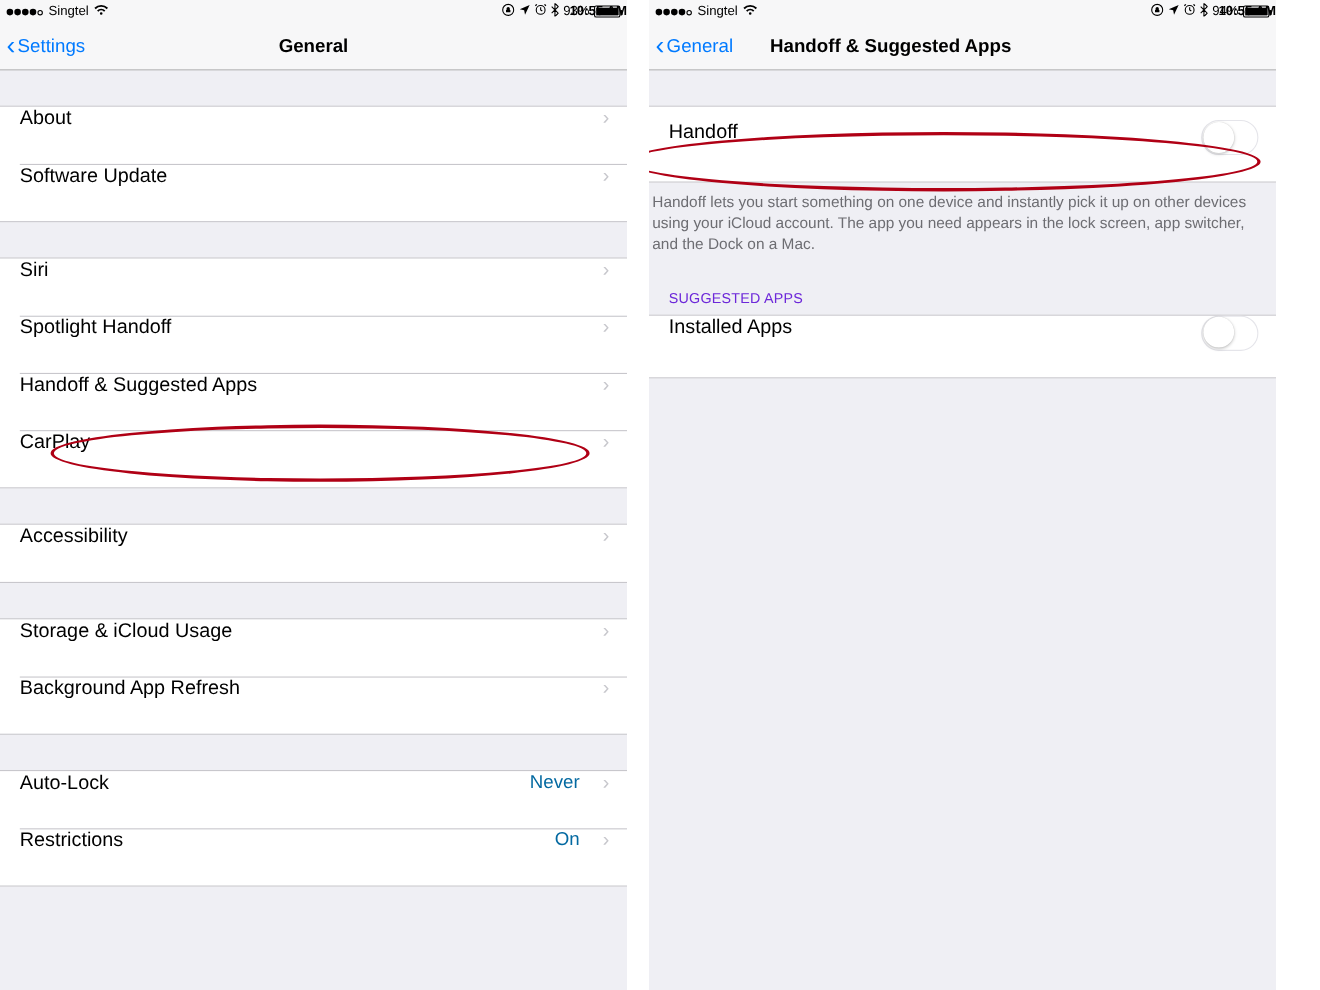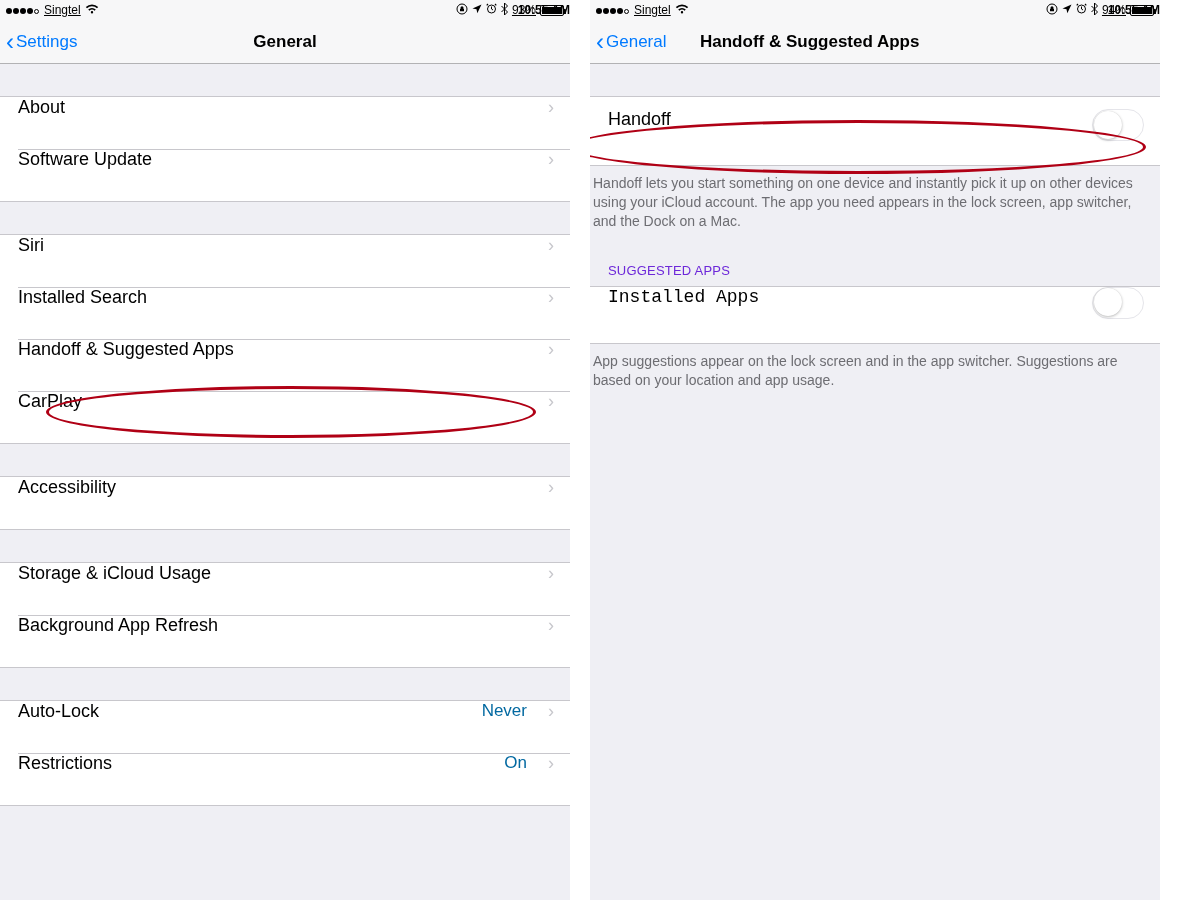--- a/index.html
+++ b/index.html
@@ -1,20 +1,20 @@
 <!DOCTYPE html>
 <html><head>
 <meta charset="utf-8">
 <style>
   * { box-sizing: border-box; margin: 0; padding: 0; }
   html, body { width: 1200px; height: 900px; font-family: -apple-system, "Helvetica Neue", Helvetica, Arial, sans-serif; background: #fff; }
   .stage { display: flex; gap: 20px; padding: 0; }
   .phone { width: 570px; height: 900px; background: #efeff4; position: relative; overflow: hidden; }
   
-  .statusbar { height: 20px; background: #f7f7f8; display: flex; align-items: center; justify-content: space-between; font-size: 12px; padding: 0 6px; color: #000; text-decoration: underline; }
+  .statusbar { height: 20px; background: #f7f7f8; display: flex; align-items: center; justify-content: space-between; font-size: 12px; padding: 0 6px; color: #000; }
   .sb-left, .sb-right { display: flex; align-items: center; gap: 4px; }
   .sb-center { position: absolute; left: 0; right: 0; text-align: right; font-weight: 600; }
   .dots span { display:inline-block; width:6px; height:6px; border-radius:50%; background:#000; margin-right:1px; }
   .dots span.open { background:transparent; border:1px solid #000; width:5px; height:5px; }
   .wifi { display:inline-block; }
   .battery { display:inline-block; width:24px; height:11px; border:1px solid #000; border-radius:2px; position:relative; }
   .battery::after { content:""; position:absolute; right:-3px; top:3px; width:2px; height:5px; background:#000; border-radius:0 1px 1px 0; }
   .battery .fill { position:absolute; left:1px; top:1px; bottom:1px; width:90%; background:#000; }
   
   .navbar { height: 44px; background: #f7f7f8; border-bottom: 1px solid #b2b2b4; position: relative; display:flex; align-items:center; }
@@ -100,21 +100,21 @@
     </div>
 
     <div class="group-gap"></div>
 
     <div class="cell-group">
       <div class="cell">
         <span class="cell-label">Siri</span>
         <span class="chevron">›</span>
       </div>
       <div class="cell">
-        <span class="cell-label">Installed Search</span>
+        <span class="cell-label">Spotlight Handoff</span>
         <span class="chevron">›</span>
       </div>
       <div class="cell">
         <span class="cell-label">Handoff &amp; Suggested Apps</span>
         <span class="chevron">›</span>
       </div>
       <div class="cell">
         <span class="cell-label">CarPlay</span>
         <span class="chevron">›</span>
       </div>
@@ -211,25 +211,24 @@
         <span class="toggle">
             <span class="knob"></span>
           </span>
       </div>
     </div>
     <div class="group-footer">Handoff lets you start something on one device and instantly pick it up on other devices using your iCloud account. The app you need appears in the lock screen, app switcher, and the Dock on a Mac.</div>
 
     <div class="group-header">SUGGESTED APPS</div>
 
     <div class="cell-group">
-      <div class="cell" style="height:56px;font-family:Liberation Mono, monospace;">
+      <div class="cell" style="height:56px;">
         <span class="cell-label">Installed Apps</span>
         <span class="toggle">
             <span class="knob"></span>
           </span>
       </div>
     </div>
-    <div class="group-footer">App suggestions appear on the lock screen and in the app switcher. Suggestions are based on your location and app usage.</div>
 
     <div class="anno-ellipse" style="left:-20px; top:120px; width:576px; height:54px;"></div>
   </div>
 
 </div>
 
 </body></html>

